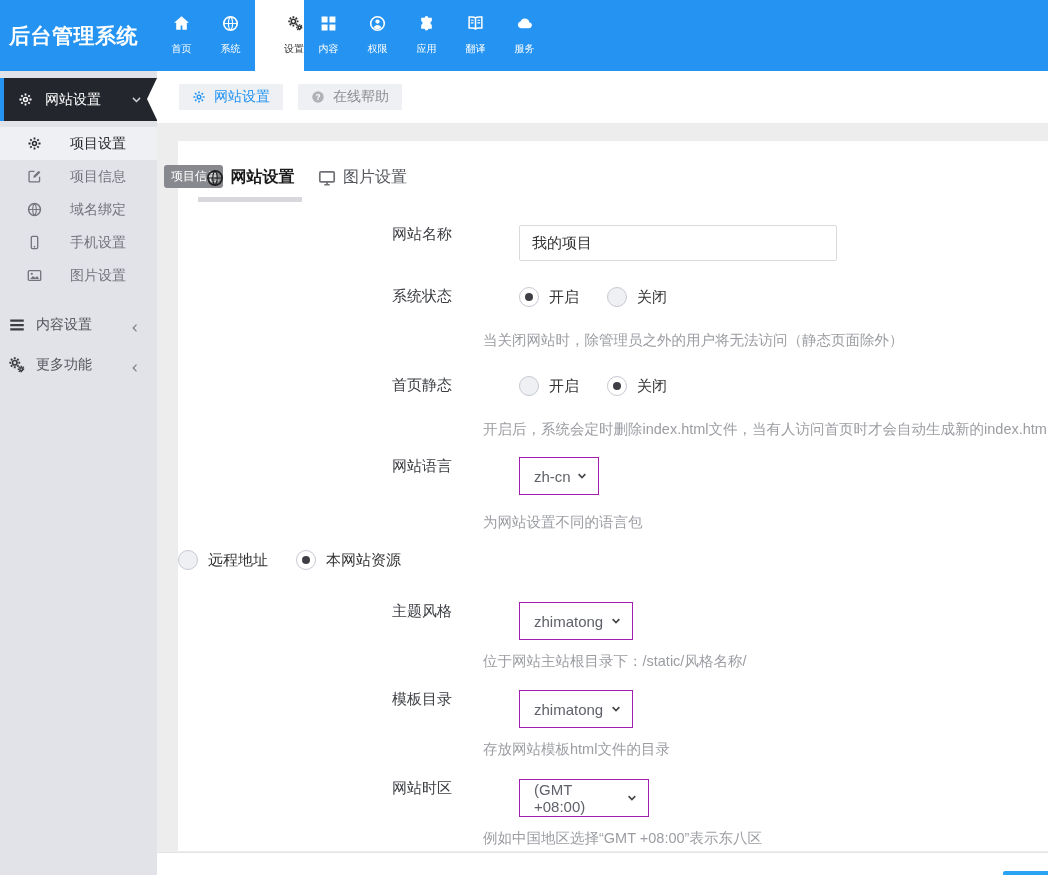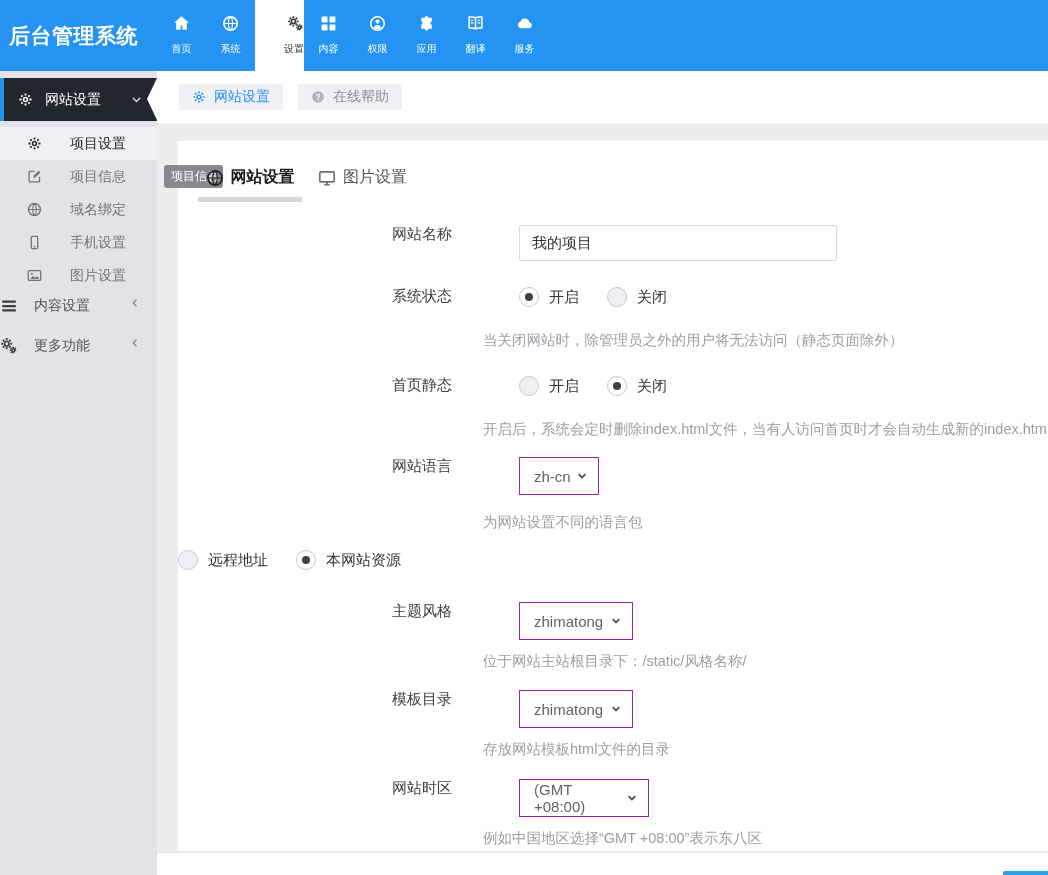--- a/index.html
+++ b/index.html
@@ -20,21 +20,21 @@
   .sidebar { position:absolute; top:71px; left:0; bottom:0; width:157px; background:#e2e3e8; padding-top:7px; z-index:5; }
   .side-parent { position:relative; height:43px; background:#23262d; border-left:4px solid #2493f2; color:#fff; display:flex; align-items:center; gap:12px; padding-left:14px; font-size:14px; cursor:pointer; }
   .side-parent .ic { width:15px; height:15px; }
   .side-parent .chev { position:absolute; right:14px; width:13px; height:13px; color:#cfd1d6; }
   .side-parent::after { content:""; position:absolute; right:0; top:50%; margin-top:-21.5px; width:0; height:0;
       border-top:21.5px solid transparent; border-bottom:21.5px solid transparent; border-right:10px solid #fff; }
   .side-items { margin-top:6px; }
   .side-item { height:33px; display:flex; align-items:center; gap:28px; padding-left:27px; font-size:14px; color:#73757c; cursor:pointer; }
   .side-item .ic { width:15px; height:15px; }
   .side-item.active { background:#eef0f3; color:#27292e; }
-  .side-group { position:relative; height:37px; display:flex; align-items:flex-start; gap:16px; padding-left:0; font-size:14px; color:#54565c; cursor:pointer; }
+  .side-group { position:relative; height:37px; display:flex; align-items:flex-end; gap:10px; padding-left:8px; font-size:14px; color:#54565c; cursor:pointer; }
   .side-group .ic { width:18px; height:18px; color:#3c3e43; }
   .side-group .chev { position:absolute; right:16px; width:12px; height:12px; color:#7c7e85; }
   .side-group.first { margin-top:5px; }
   .side-group + .side-group { margin-top:3px; }
 
   
   .crumbbar { position:absolute; left:157px; right:0; top:71px; height:52px; background:#fff; display:flex; align-items:center; padding-left:22px; gap:15px; }
   .crumb-btn { height:26px; padding:0 13px; background:#eef0f3; border:none; display:flex; align-items:center; gap:8px; font-size:14px; cursor:pointer; font-family:inherit; }
   .crumb-btn .ic { width:14px; height:14px; }
   .crumb-btn.primary { color:#2493f2; }

